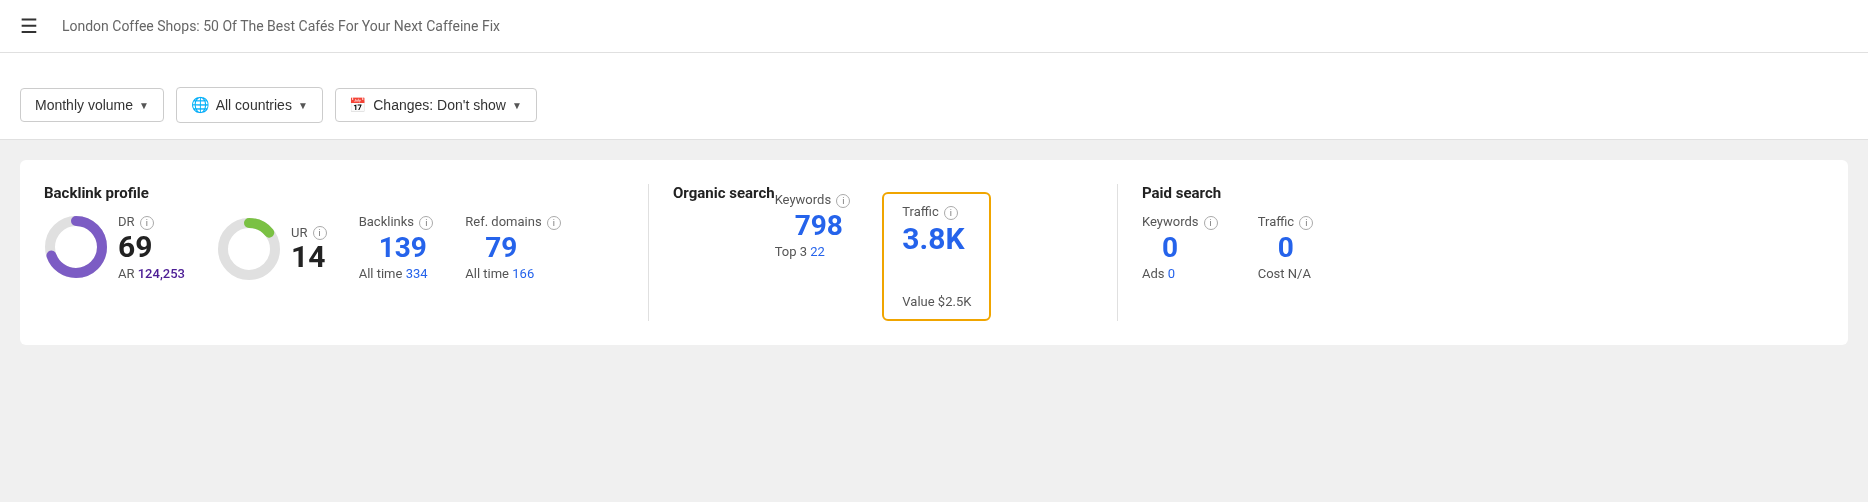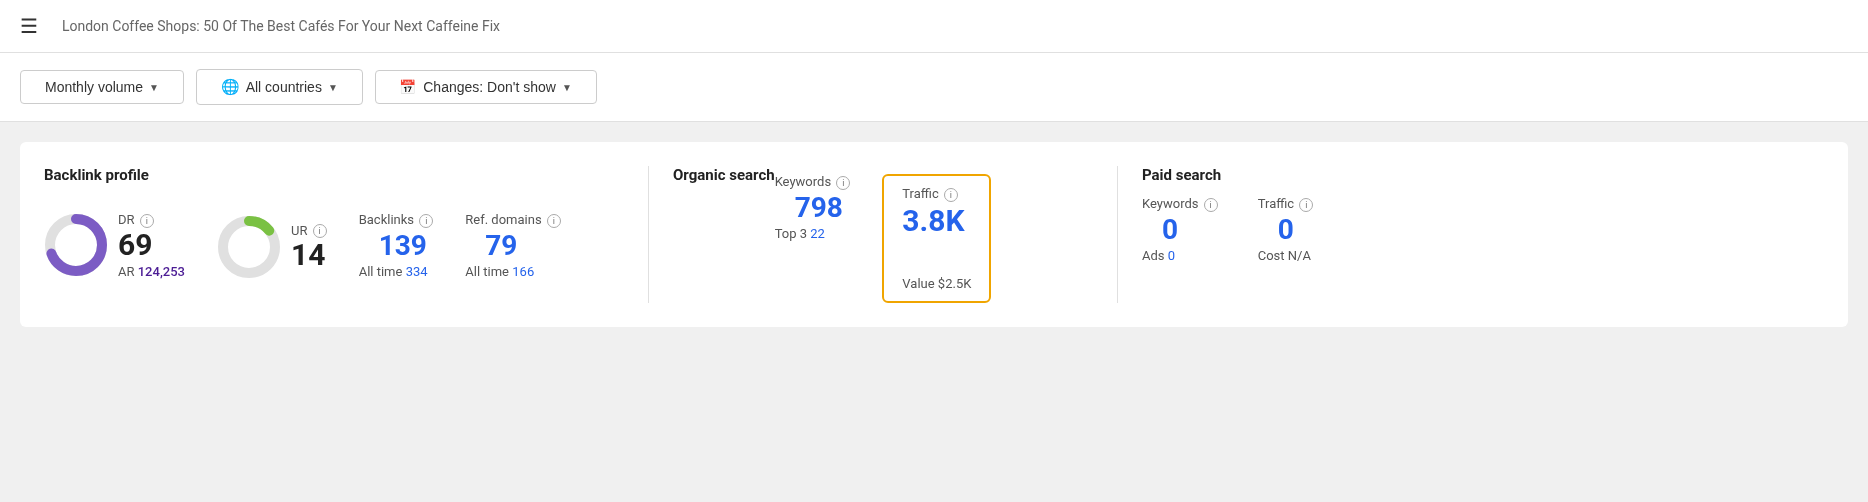--- a/index.html
+++ b/index.html
@@ -46,28 +46,29 @@
       padding: 16px 20px;
       display: flex;
       align-items: center;
       gap: 12px;
       border-bottom: 1px solid #e0e0e0;
     }
     .dropdown-btn {
       display: flex;
       align-items: center;
       gap: 6px;
-      padding: 8px 24px;
+      padding: 8px 14px;
       border: 1px solid #ccc;
       border-radius: 4px;
       background: #fff;
       font-size: 14px;
       color: #333;
       cursor: pointer;
       white-space: nowrap;
+      margin-top: 18px;
     }
     .dropdown-btn .chevron {
       font-size: 10px;
       color: #555;
     }
     .dropdown-btn .globe-icon {
       color: #888;
       font-size: 15px;
     }
     .dropdown-btn .calendar-icon {
@@ -95,21 +96,20 @@
       font-weight: 700;
       color: #222;
       margin-bottom: 4px;
     }
 
     
     .backlink-section {
       display: flex;
       flex-direction: column;
       min-width: 580px;
-      gap: 16px;
     }
     .backlink-metrics {
       display: flex;
       align-items: flex-end;
       gap: 32px;
       margin-top: 8px;
     }
 
     
     .metric-with-donut {

